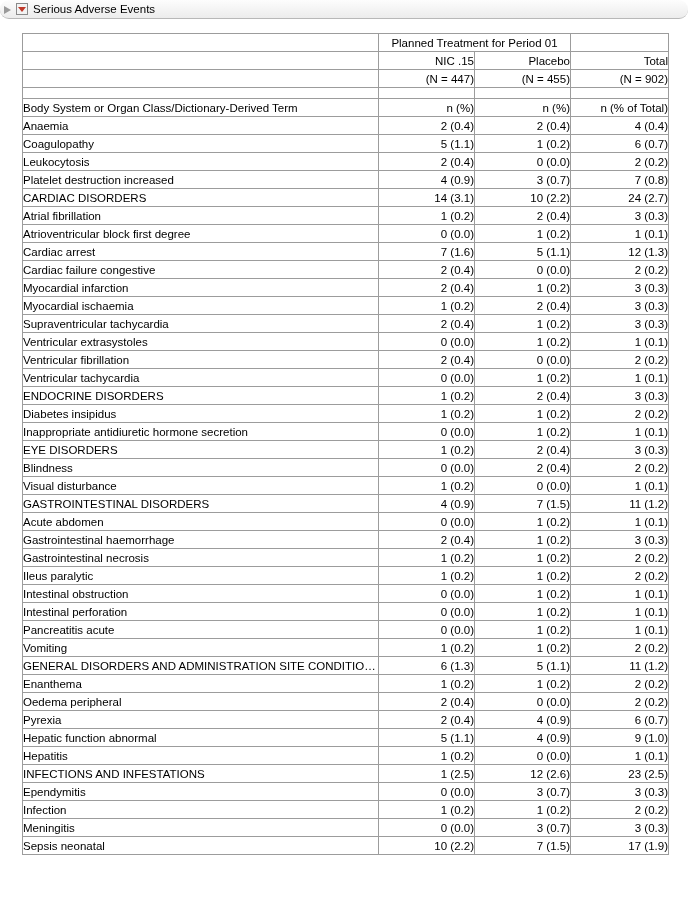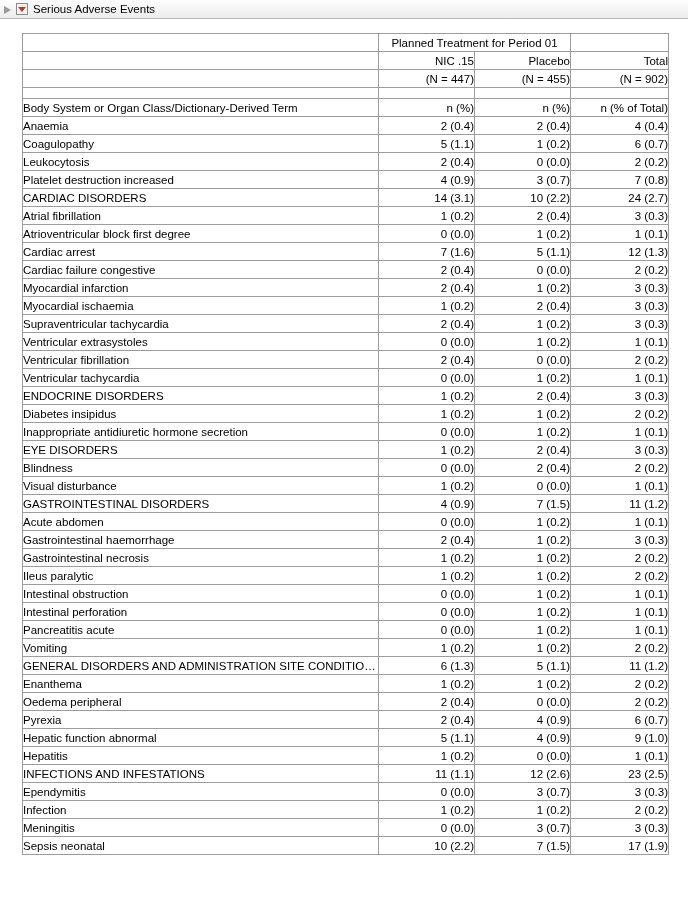--- a/index.html
+++ b/index.html
@@ -22,20 +22,21 @@
   }
   
   .titlebar {
     display: flex;
     align-items: center;
     height: 19px;
     background: linear-gradient(#fdfdfd, #ececec);
     border-bottom: 1px solid #b8b8b8;
     padding-left: 4px;
     box-sizing: border-box;
+    border-radius: 9px;
   }
   .tri-grip {
     width: 9px;
     height: 9px;
     margin-right: 3px;
     position: relative;
   }
   .tri-grip:after {
     content: "";
     position: absolute;
@@ -387,21 +388,21 @@
             <td class="num">9 (1.0)</td>
           </tr>
           <tr>
             <td class="term indent">Hepatitis</td>
             <td class="num">1 (0.2)</td>
             <td class="num">0 (0.0)</td>
             <td class="num">1 (0.1)</td>
           </tr>
           <tr>
             <td class="term">INFECTIONS AND INFESTATIONS</td>
-            <td class="num">11 (1.1)</td>
+            <td class="num">1 (2.5)</td>
             <td class="num">12 (2.6)</td>
             <td class="num">23 (2.5)</td>
           </tr>
           <tr>
             <td class="term indent">Ependymitis</td>
             <td class="num">0 (0.0)</td>
             <td class="num">3 (0.7)</td>
             <td class="num">3 (0.3)</td>
           </tr>
           <tr>

